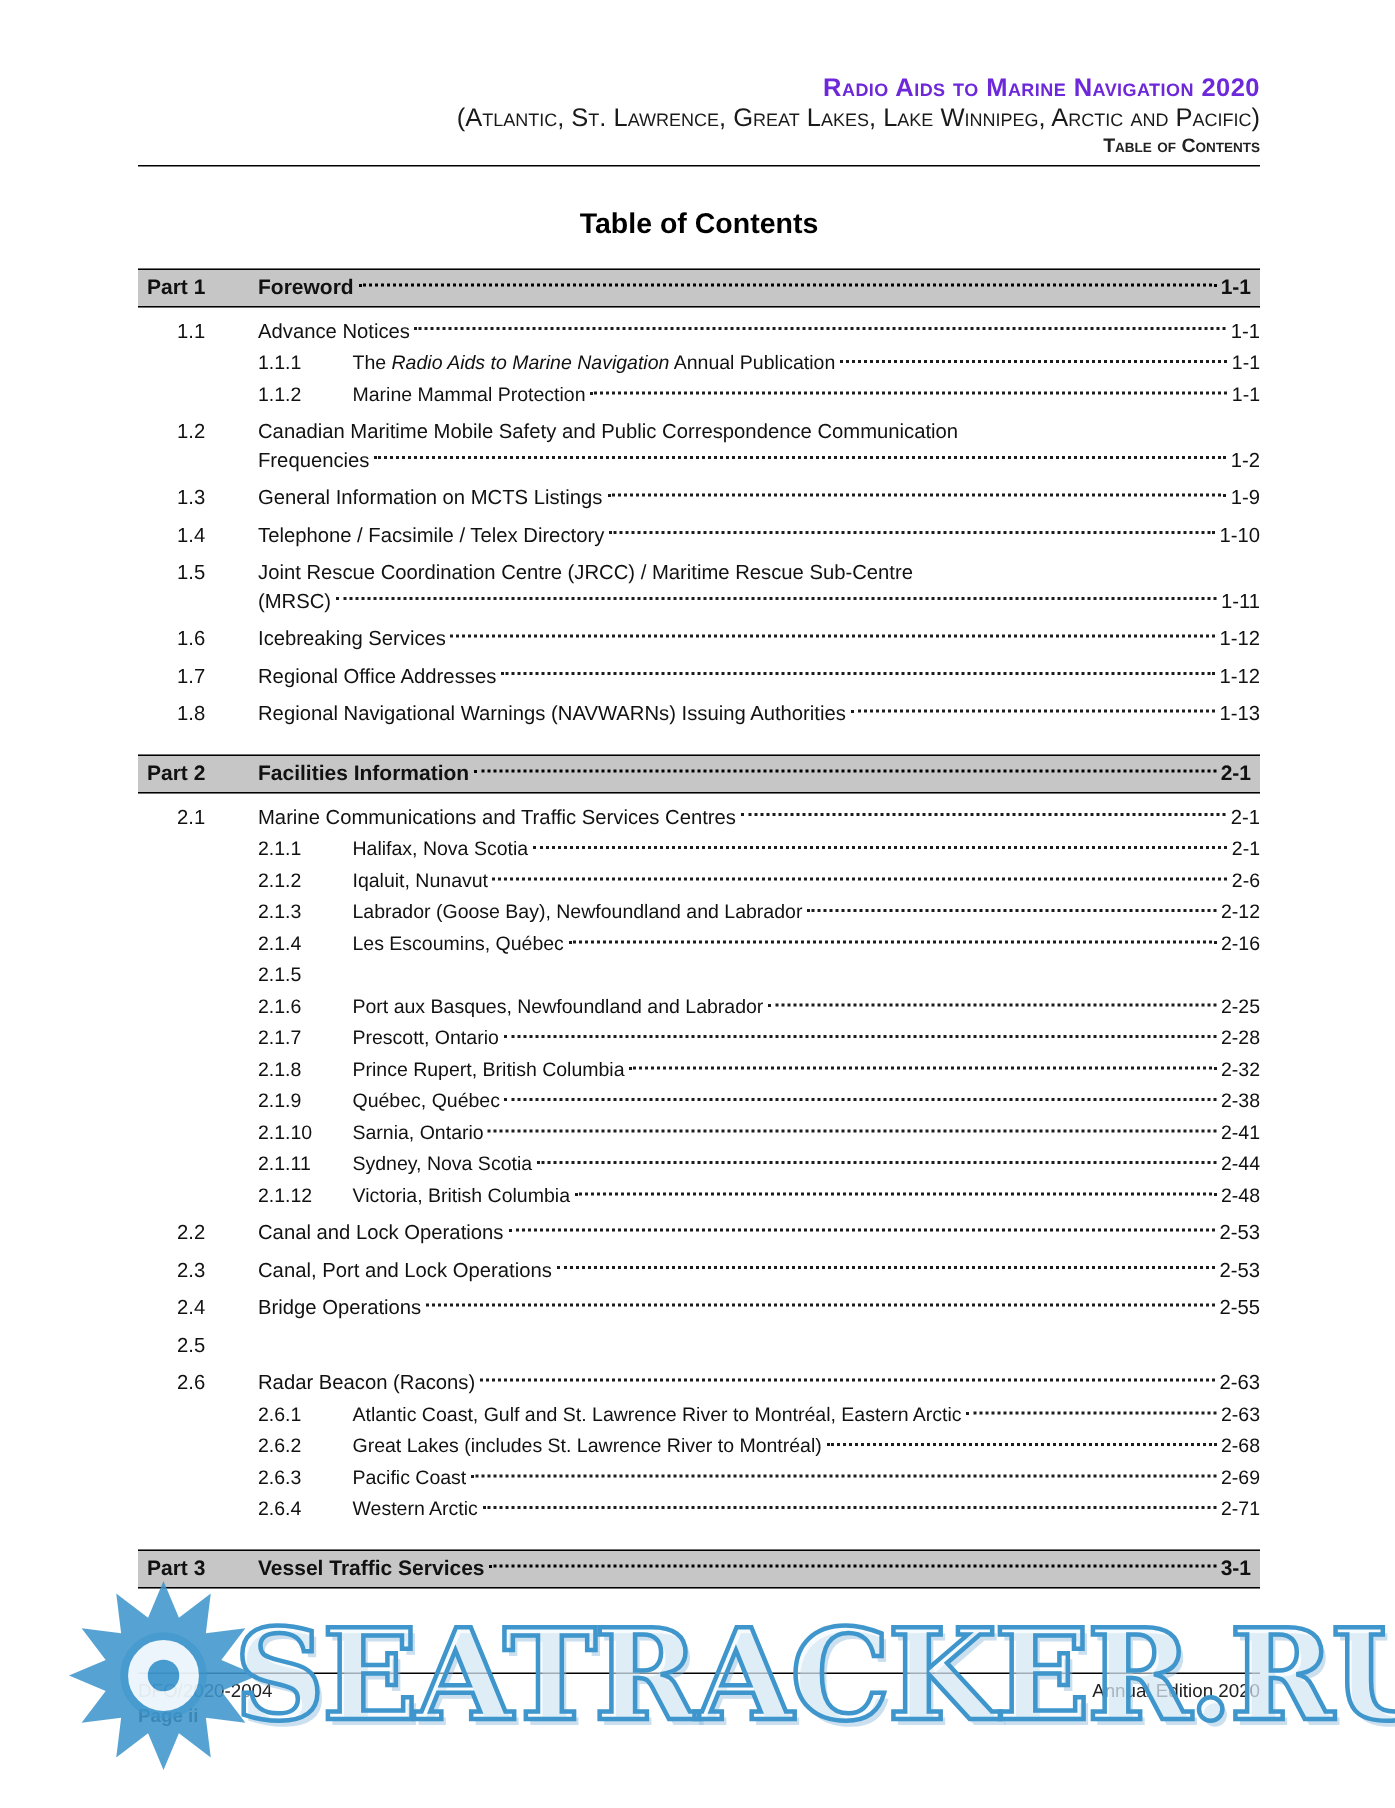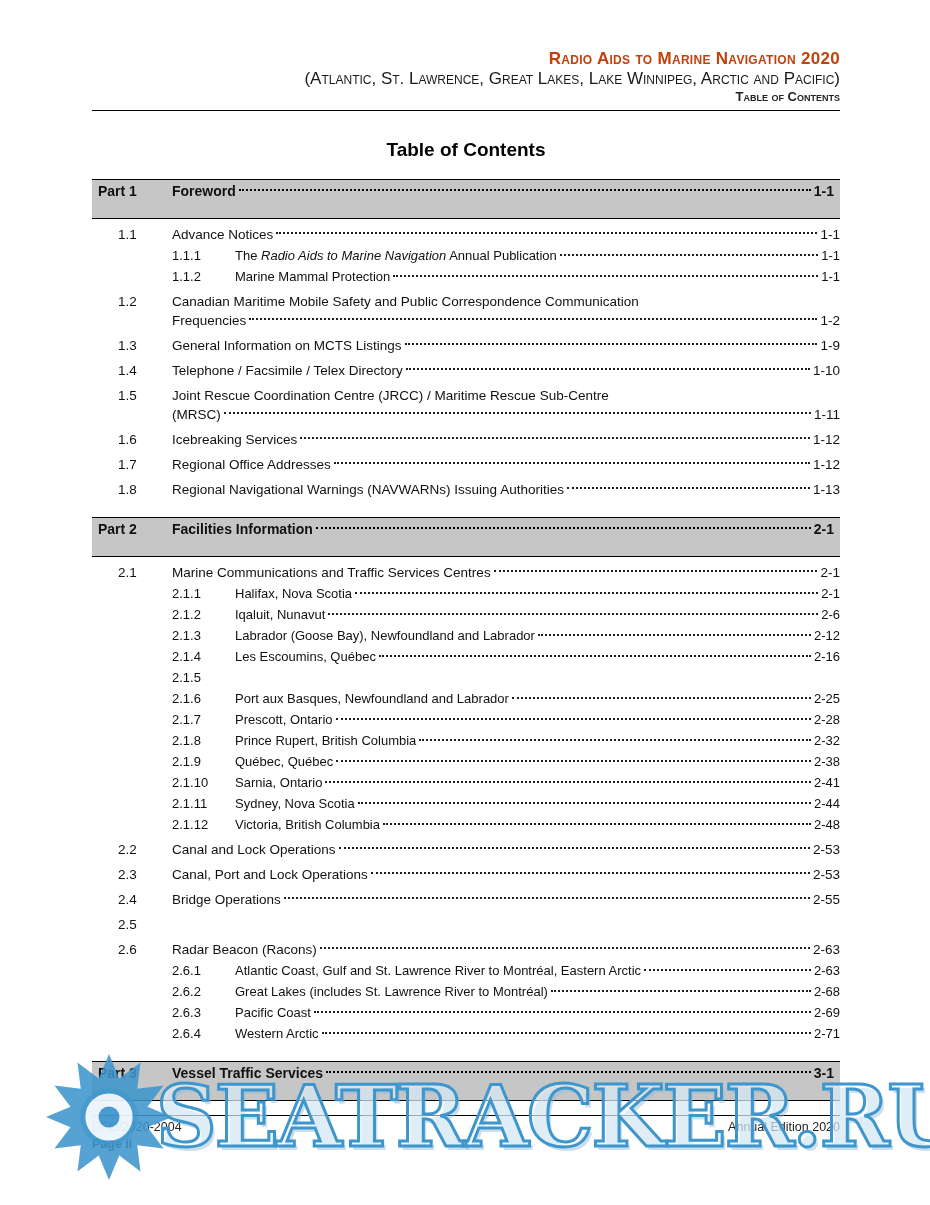--- a/index.html
+++ b/index.html
@@ -11,21 +11,21 @@
     height: 1205px;
     background: #ffffff;
     overflow: hidden;
     font-family: "Liberation Sans", sans-serif;
     color: #111111;
   }
   .content { position: absolute; left: 92px; right: 90px; top: 48px; }
 
   
   .doc-header { text-align: right; }
-  .dh-title { font-size: 17px; font-variant: small-caps; font-weight: 600; letter-spacing: .3px; line-height: 21px; color: #c2410c; }
+  .dh-title { font-size: 17px; font-variant: small-caps; font-weight: 600; letter-spacing: .3px; line-height: 21px; color: #6d28d9; }
   .dh-sub   { font-size: 17px; font-variant: small-caps; line-height: 15px; margin-top: 2px; color: #1a1a1a; text-align: right; }
   .dh-sec   { font-size: 13px; font-variant: small-caps; font-weight: 600; line-height: 17px; margin-top: 2px; color: #222222; }
   .dh-rule  { border-top: 1.5px solid #000; margin-top: 5px; }
 
   
   .page-title { text-align: center; font-size: 19px; font-weight: bold; margin-top: 28px; color: #000; }
 
   
   .toc { margin-top: 16px; }
   .toc-row { display: flex; align-items: flex-start; }
@@ -36,21 +36,21 @@
   .dots { flex: 1 1 auto; min-width: 10px; height: 0; border-bottom: 2px dotted #1c1c1c; margin: 0 3px 3px 3px; }
   .pageno { white-space: nowrap; }
 
   .part {
     background: #c6c6c6;
     border-top: 1px solid #000;
     border-bottom: 1px solid #000;
     font-weight: bold;
     font-size: 14px;
     line-height: 19px;
-    padding: 2px 6px 17px 6px;
+    padding: 2px 6px 3px 6px;
     margin-top: 18px;
   }
   .part .num { flex: 0 0 74px; }
   .part .dots { border-bottom-color: #000; }
 
   .lvl1 { font-size: 13.5px; line-height: 19px; margin-top: 6px; padding-left: 26px; }
   .lvl1 .num { flex: 0 0 54px; }
 
   .lvl2 { font-size: 13px; line-height: 18px; margin-top: 3px; padding-left: 80px; }
   .lvl2 .num { flex: 0 0 63px; }

